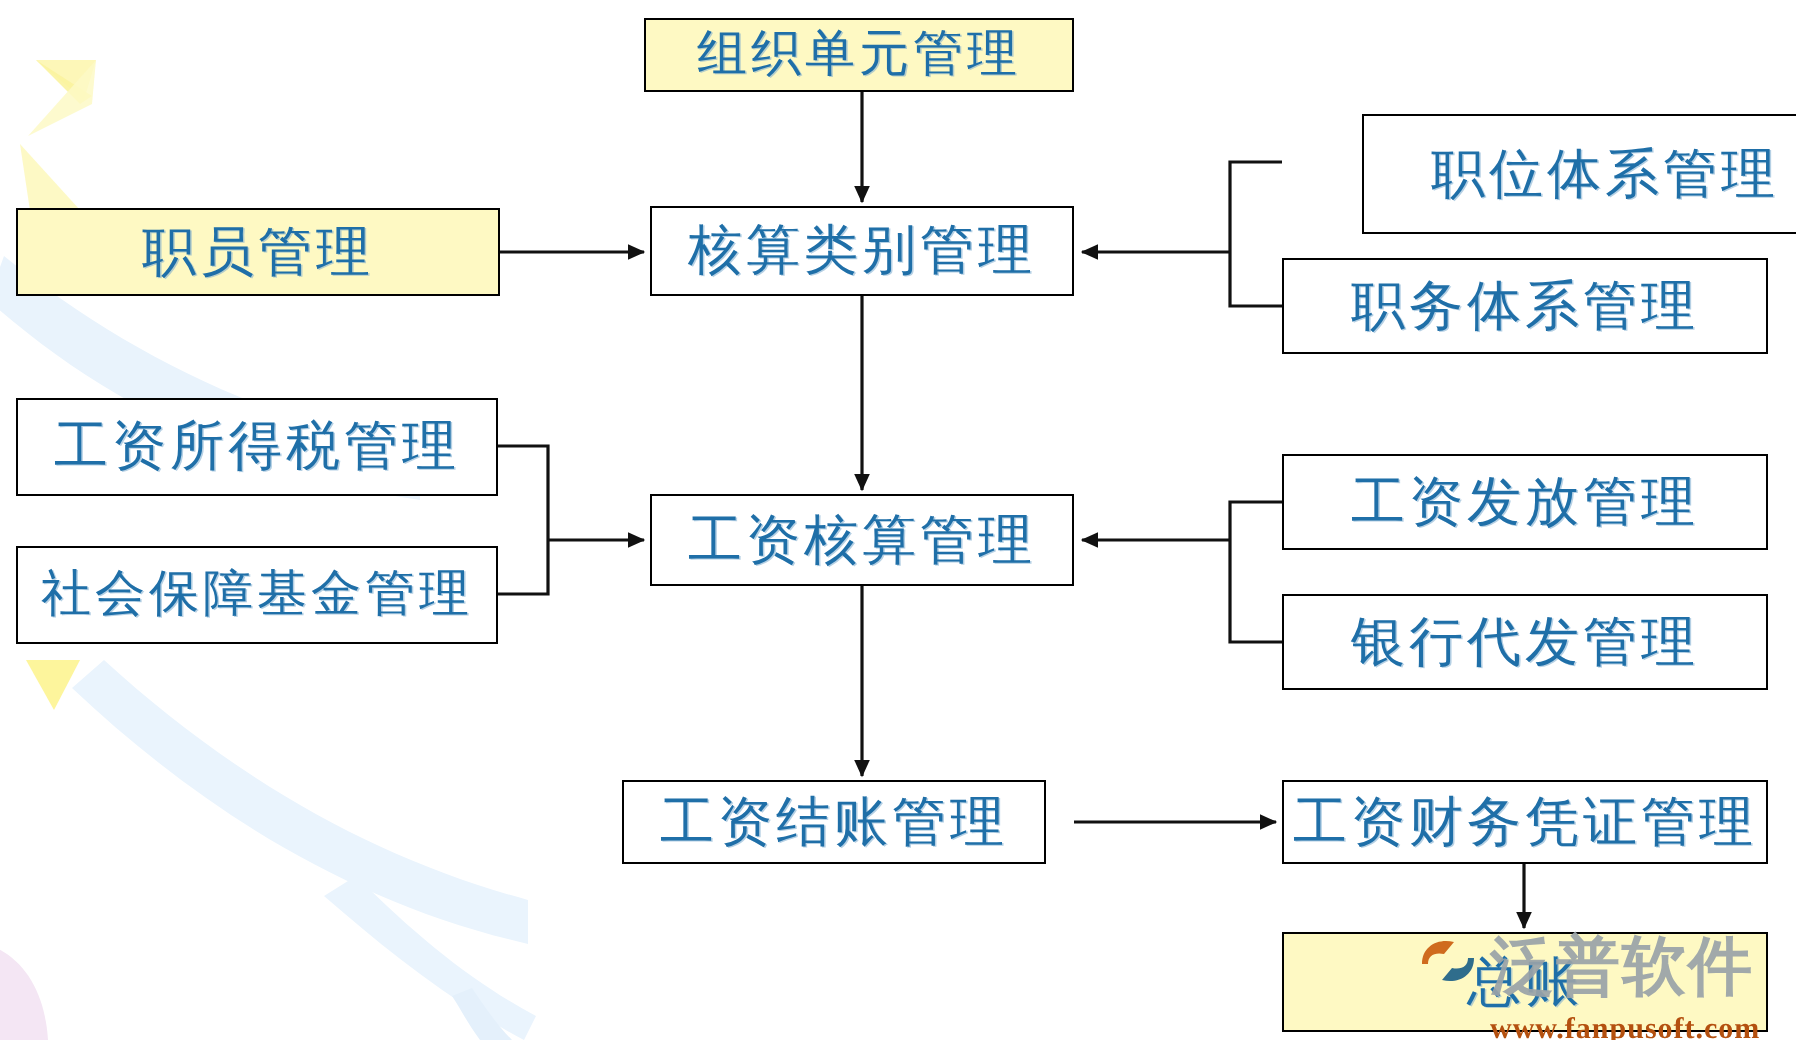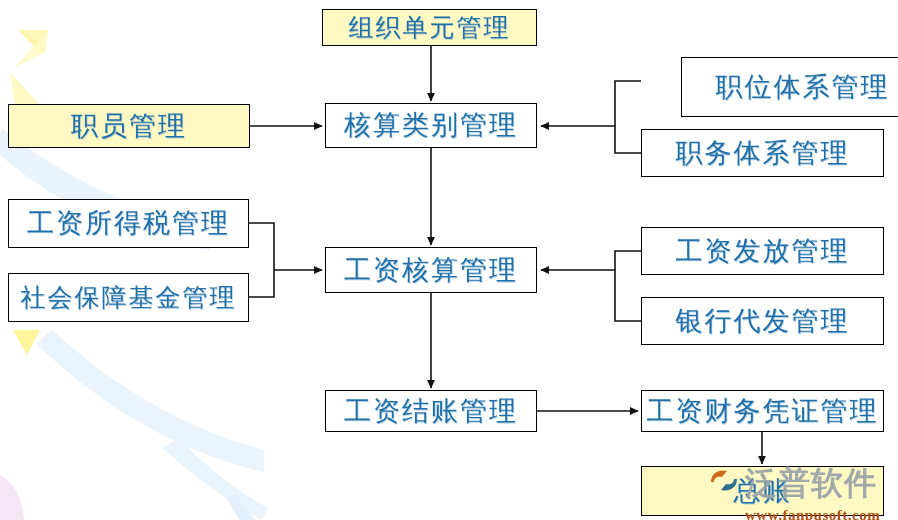--- a/index.html
+++ b/index.html
@@ -181,21 +181,21 @@
   </div>
 
   <div class="node fs-24" style="left:641px; top:227px; width:243px; height:48px;">
     <span class="txt">工资发放管理</span>
   </div>
 
   <div class="node fs-24" style="left:641px; top:297px; width:243px; height:48px;">
     <span class="txt">银行代发管理</span>
   </div>
 
-  <div class="node fs-24" style="left:325px; top:390px; width:212px; height:42px;">
+  <div class="node fs-24" style="left:311px; top:390px; width:212px; height:42px;">
     <span class="txt">工资结账管理</span>
   </div>
 
   <div class="node fs-24" style="left:641px; top:390px; width:243px; height:42px;justify-content:center;">
     <span class="txt">工资财务凭证管理</span>
   </div>
 
   <div class="node gray fs-24" style="left:641px; top:466px; width:243px; height:50px;">
     <span class="txt">总账</span>
   </div>

